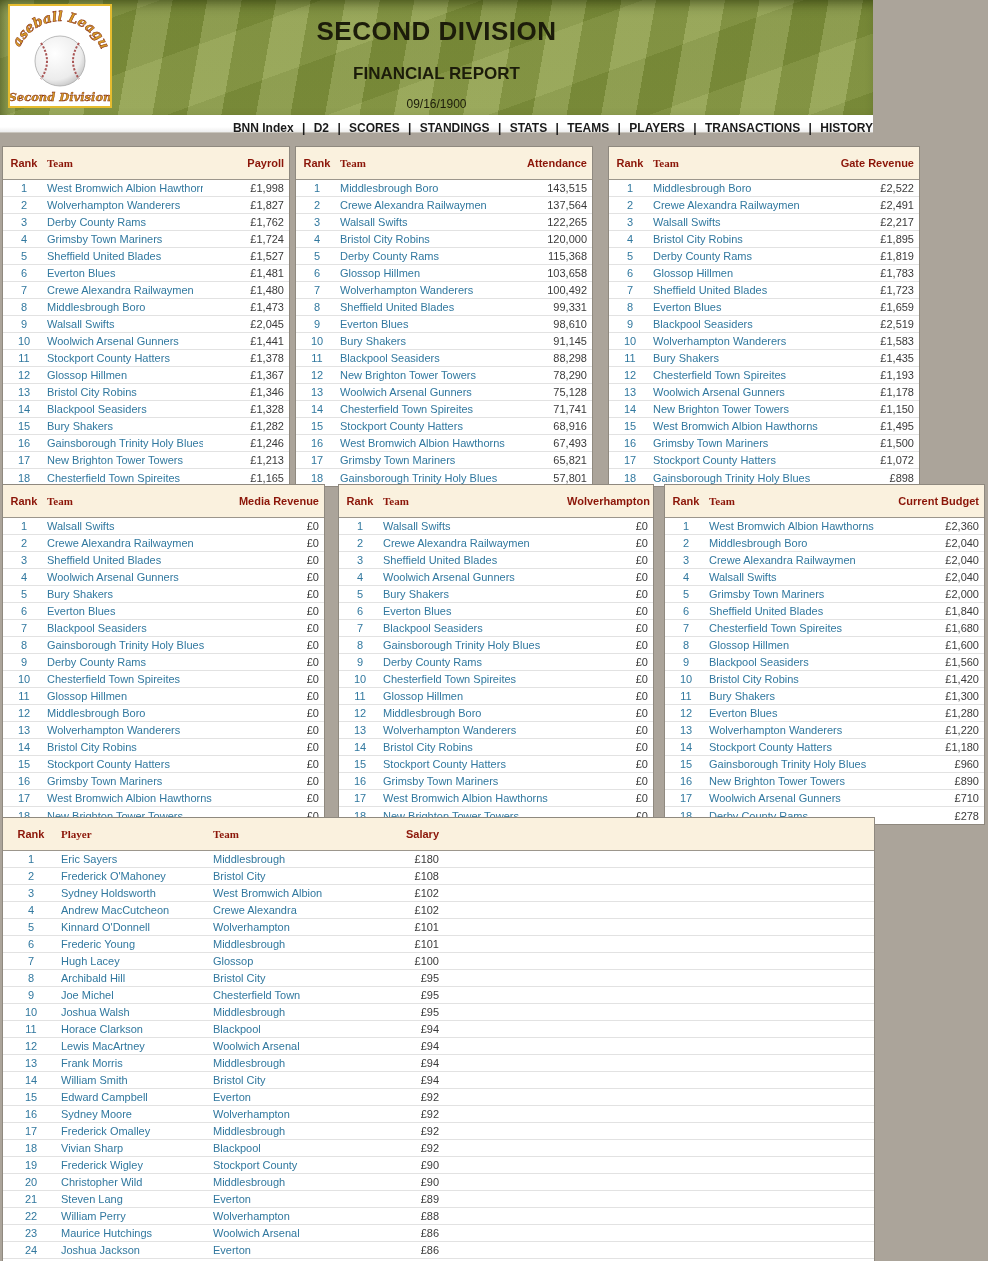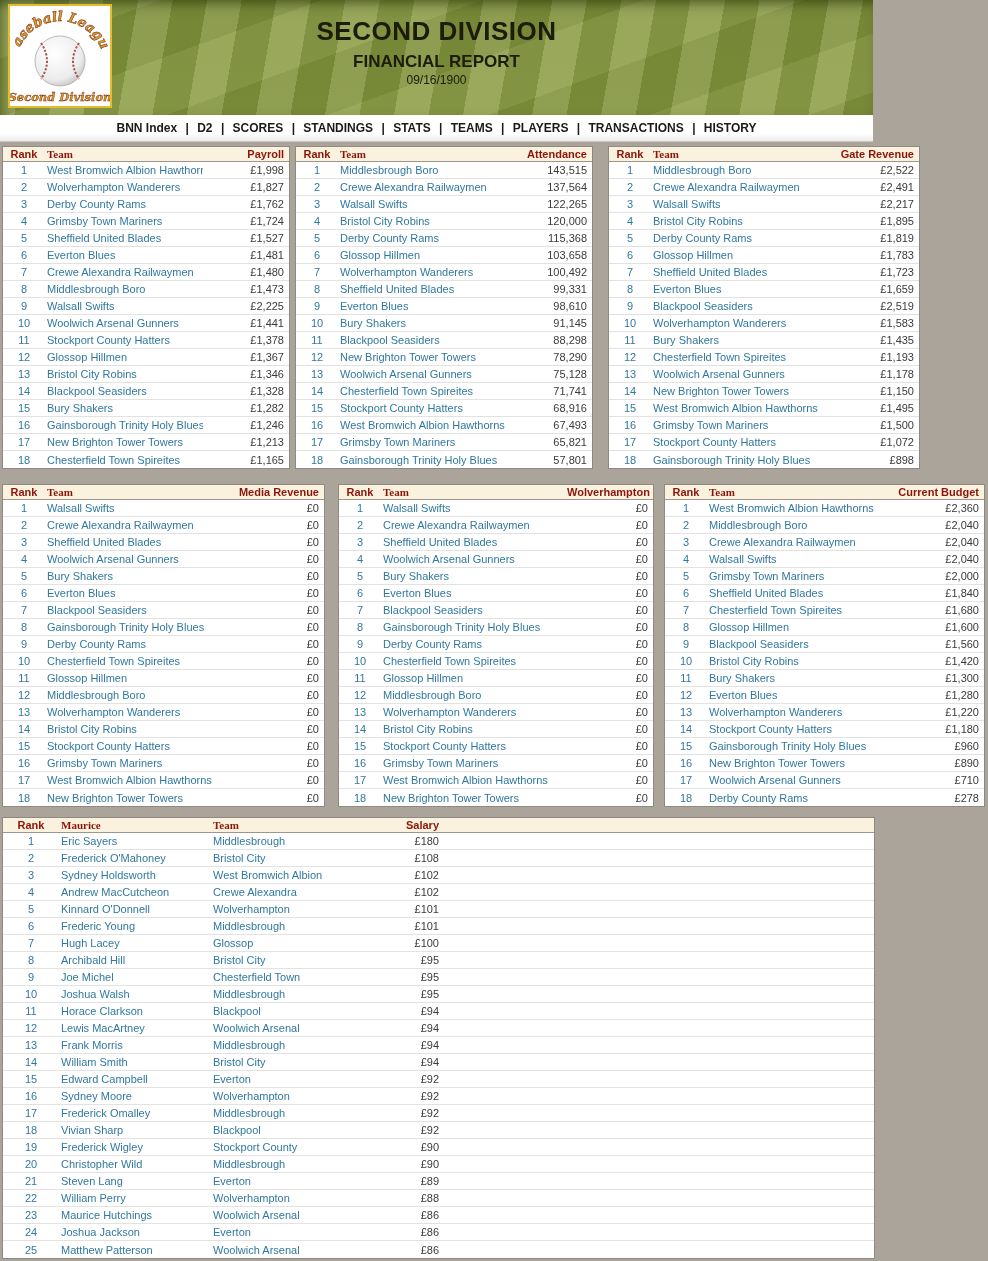--- a/index.html
+++ b/index.html
@@ -27,44 +27,44 @@
   }
   .logo-box {
     position:absolute; left:8px; top:4px; width:104px; height:104px;
     background:#fff; border:2px solid #e6bc2f;
   }
   .title-wrap {
     position:absolute; left:0; top:16px; width:100%; text-align:center;
     color:#1c1c0a;
   }
   .title-main { font-size:26px; font-weight:bold; letter-spacing:0.5px; }
-  .title-sub  { font-size:17px; font-weight:bold; margin-top:5px; }
-  .title-date { font-size:12px; margin-top:1px; }
+  .title-sub  { font-size:17px; font-weight:bold; margin-top:17px; }
+  .title-date { font-size:12px; margin-top:13px; }
 
   
   .nav {
-    position:absolute; left:0; top:115px; width:873px; height:27px;
+    position:absolute; left:0; top:115px; width:873px; height:18px;
     background:linear-gradient(#ffffff 0 70%, #ededed);
-    text-align:center; line-height:26px;
+    text-align:right; line-height:26px;
     font-size:12px; font-weight:bold; color:#1a1a1a;
     border-bottom:1px solid #c9c5bd;
   }
   .nav-sep { margin:0 5px; color:#1a1a1a; }
   .nav-item { cursor:pointer; }
   .nav span.nav-item-wrap:first-of-type .nav-sep { display:none; }
 
   
   .ftable {
     position:absolute;
     background:#fff;
     border:1px solid #8f897f;
     font-size:11px;
   }
   .thead {
-    display:grid; height:15px; align-items:center;
+    display:grid; height:33px; align-items:center;
     background:#FAF1DE; color:#8B1508; font-weight:bold;
     border-bottom:1px solid #9c968c;
   }
   .trow {
     display:grid; height:17px; align-items:center;
     border-bottom:1px solid #e2e2e2;
     background:#fff;
   }
   .trow:last-child { border-bottom:none; }
   .team-table .thead, .team-table .trow { grid-template-columns:42px 1fr 86px; }
@@ -220,21 +220,21 @@
 
       <div class="trow">
         <span class="c-rank">8</span>
         <span class="c-team link">Middlesbrough Boro</span>
         <span class="c-val">£1,473</span>
       </div>
 
       <div class="trow">
         <span class="c-rank">9</span>
         <span class="c-team link">Walsall Swifts</span>
-        <span class="c-val">£2,225</span>
+        <span class="c-val">£2,045</span>
       </div>
 
       <div class="trow">
         <span class="c-rank">10</span>
         <span class="c-team link">Woolwich Arsenal Gunners</span>
         <span class="c-val">£1,441</span>
       </div>
 
       <div class="trow">
         <span class="c-rank">11</span>
@@ -872,21 +872,21 @@
         <span class="c-rank">18</span>
         <span class="c-team link">Derby County Rams</span>
         <span class="c-val">£278</span>
       </div>
     </div>
 </div>
 
 <div class="ftable player-table" id="t-players">
   <div class="thead">
     <span class="c-rank">Rank</span>
-    <span class="c-team">Maurice</span>
+    <span class="c-team">Player</span>
     <span class="c-team">Team</span>
     <span class="c-val">Salary</span>
     <span></span>
   </div>
   <div>
 
       <div class="trow">
         <span class="c-rank">1</span>
         <span class="c-team link">Eric Sayers</span>
         <span class="c-team link">Middlesbrough</span>

